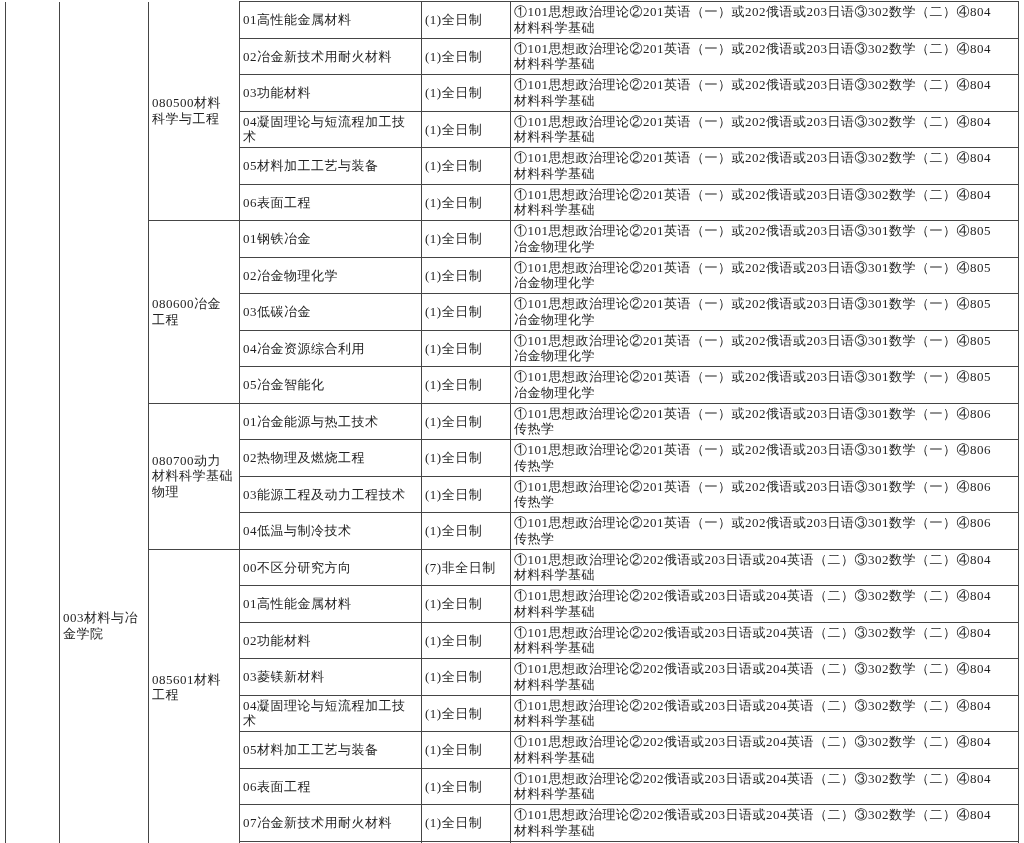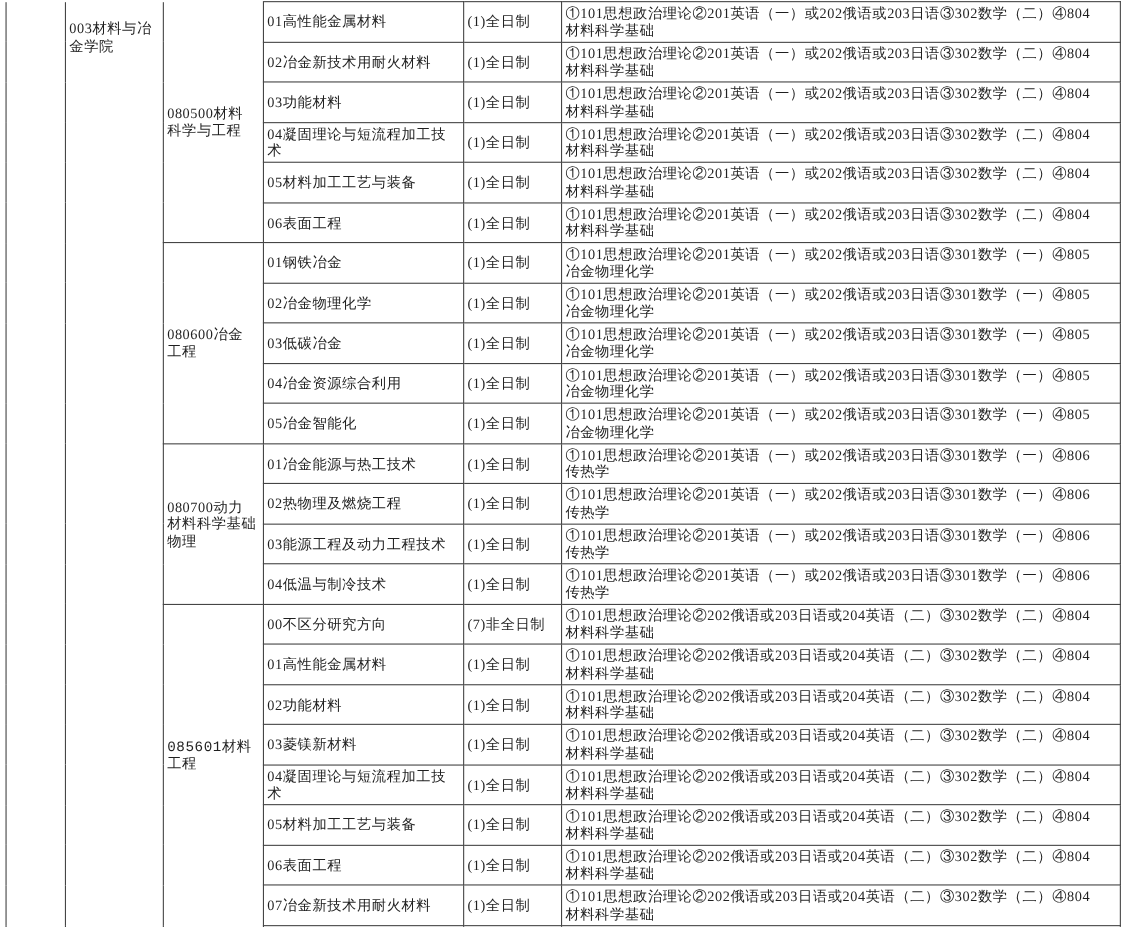--- a/index.html
+++ b/index.html
@@ -26,24 +26,24 @@
     vertical-align:middle;
     white-space:pre-line;
     overflow:hidden;
     padding:1px 2px 1px 3px;
   }
   tr { height:36.5px; }
   tr.sliver { height:12px; }
   td.no-top { border-top:none; }
   td.col-margin { }
   td.col-college { vertical-align:top; }
-  .college-inner { }
+  .college-inner { margin-top:592px; }
   td.col-program { }
   .prog-inner { }
-  .prog-inner.nudge-up { margin-top:-28px;font-family:Liberation Mono, monospace; }
+  .prog-inner.nudge-up { margin-top:-28px; }
   td.col-direction { }
   td.col-type { }
   td.col-exam { padding-right:1px; }
 </style>
 </head>
 <body>
 
 <div class="page">
   <table class="admissions">
     <colgroup>

